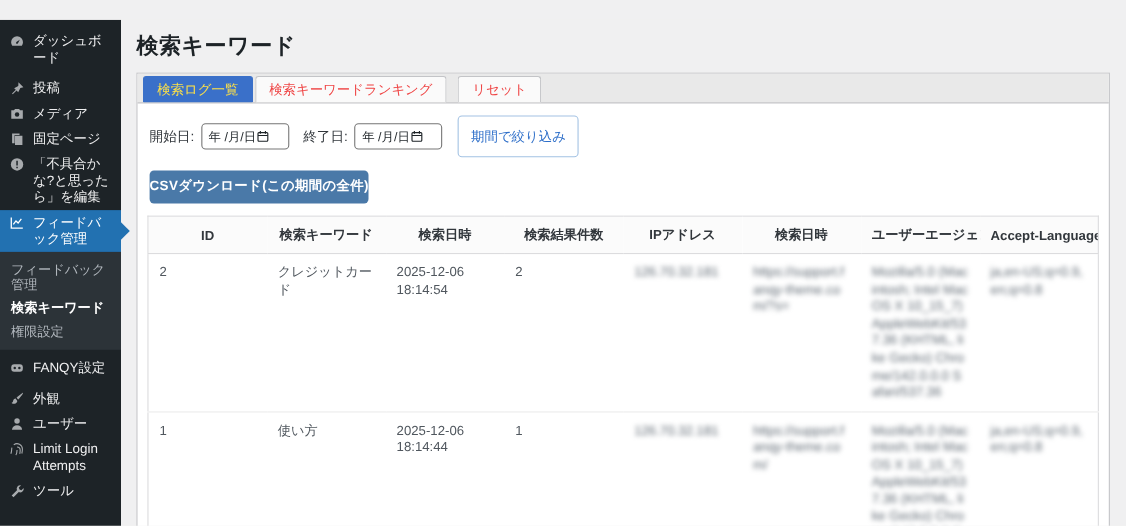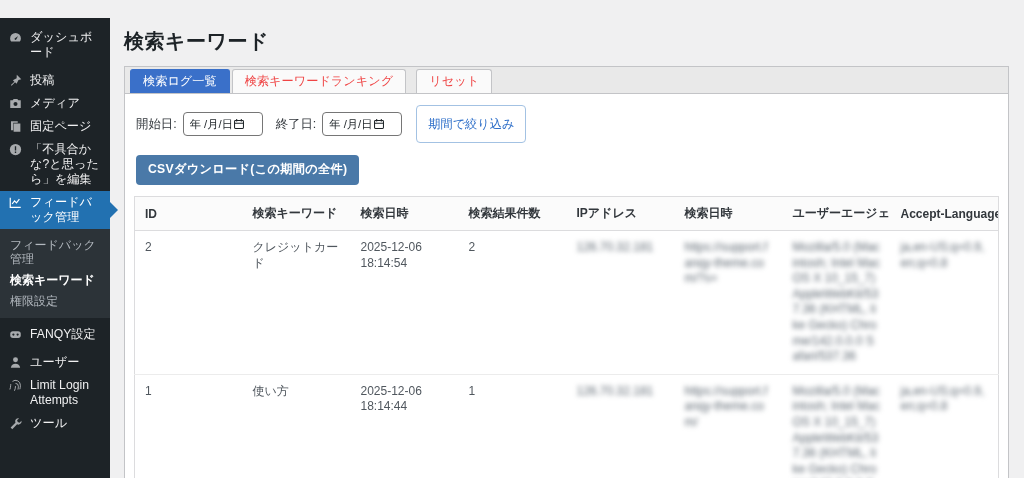--- a/index.html
+++ b/index.html
@@ -22,40 +22,40 @@
   .sub-item { display:block; padding:3.5px 8px 3.5px 10px; font-size:12px; color:#b2b8be; line-height:14px; text-decoration:none; cursor:pointer; }
   .sub-item.current { color:#fff; font-weight:700; }
 
   
   .main { flex:1; min-width:0; padding:6px 15px 0 14px; }
   h1.page-title { font-size:20px; font-weight:600; color:#1d2327; margin:4px 0 11px 0; letter-spacing:.5px; }
 
   .panel { background:#fff; border:1px solid #c3c4c7; }
   .tabstrip { display:flex; align-items:flex-end; gap:2px; background:#e9e9e9; border-bottom:1px solid #c3c4c7; padding:2px 6px 0 5px; }
   .tab { font-size:12.2px; padding:4px 12px; border-radius:3px 3px 0 0; line-height:15px; cursor:pointer; }
-  .tab.active { background:#3a70c9; color:#ffffff; border:1px solid #3a70c9; border-bottom:none; }
+  .tab.active { background:#3a70c9; color:#fde047; border:1px solid #3a70c9; border-bottom:none; }
   .tab.inactive { background:#fafafa; color:#ef4444; border:1px solid #c3c4c7; border-bottom:none; }
   .tab.tab-reset { margin-left:8px; }
 
   .panel-body { padding:9px 9px 13px 9px; }
 
   .filter-row { display:flex; align-items:center; font-size:12.4px; color:#32373c; margin:2px 0 10px 2px; }
   .filter-row .flabel { margin-right:6px; }
   .filter-row .flabel.second { margin-left:13px; }
   .date-input { width:80px; height:24px; background:#fff; border:1px solid #767676; border-radius:4px;
       display:flex; align-items:center; justify-content:flex-start; padding:0 6px; font-size:11.3px; color:#1d2327; cursor:text; }
   .date-input svg { display:block; }
   .filter-btn { margin-left:14px; height:38px; background:#fff; border:1px solid #a3c2e3; color:#2e6fc9;
       border-radius:4px; font-size:12.2px; padding:0 11px; cursor:pointer; font-family:inherit; }
 
-  .csv-btn { background:#4a79a8; color:#fff; border:none; border-radius:4px; padding:6px 12px 7px;
+  .csv-btn { background:#4a79a8; color:#fff; border:none; border-radius:4px; padding:6px 0 7px;
       font-size:12.2px; font-weight:600; margin:2px 0 11px 2px; cursor:pointer; font-family:inherit; letter-spacing:.3px; }
 
   table.log-table { width:100%; border-collapse:collapse; table-layout:fixed; border:1px solid #dcdcde; font-size:12px; color:#50575e; }
-  .log-table th { background:#fbfbfb; text-align:left; font-weight:600; font-size:12px; color:#32373c;
+  .log-table th { background:#fbfbfb; text-align:center; font-weight:600; font-size:12px; color:#32373c;
       padding:8px 10px; border-bottom:1px solid #dcdcde; overflow:hidden; white-space:nowrap; }
   .log-table td { padding:9px 10px; vertical-align:top; line-height:1.3; overflow:hidden; }
   .log-table tbody tr + tr td { border-top:1px solid #ececec; }
   td.blur { filter:blur(2.6px); color:#5c6670; word-break:break-all; }
 </style>
 </head>
 <body>
 
 <div class="app">
 
@@ -123,20 +123,29 @@
       <span class="mi">
           <svg viewBox="0 0 20 20">
             <rect x="3" y="5.5" width="14" height="9" rx="3.5" fill="currentColor"></rect>
             <circle cx="7.2" cy="10" r="1.5" fill="#1d2327"></circle>
             <circle cx="12.8" cy="10" r="1.5" fill="#1d2327"></circle>
           </svg>
         </span>
       <span class="ml">FANQY設定</span>
     </a>
     <div class="sep"></div>
+    <a class="menu-item">
+      <span class="mi">
+          <svg viewBox="0 0 20 20" fill="currentColor">
+            <path d="M16.6 3.1c-1.9 1-5.6 4-7.2 5.7l2 2c1.7-1.6 4.7-5.3 5.7-7.2.4-.8-.1-1-.5-.5z"></path>
+            <path d="M8.3 9.8c-1.6.1-2.9 1.3-3.1 2.9-.1 1-.8 1.9-1.9 2.3 1 .8 2.4 1.2 3.7 1.1 1.8-.2 3.2-1.7 3.3-3.4z"></path>
+          </svg>
+        </span>
+      <span class="ml">外観</span>
+    </a>
     <a class="menu-item">
       <span class="mi">
           <svg viewBox="0 0 20 20" fill="currentColor">
             <circle cx="10" cy="6.3" r="3.3"></circle>
             <path d="M3.8 17c.4-3.4 2.9-5.4 6.2-5.4s5.8 2 6.2 5.4z"></path>
           </svg>
         </span>
       <span class="ml">ユーザー</span>
     </a>
     <a class="menu-item">

